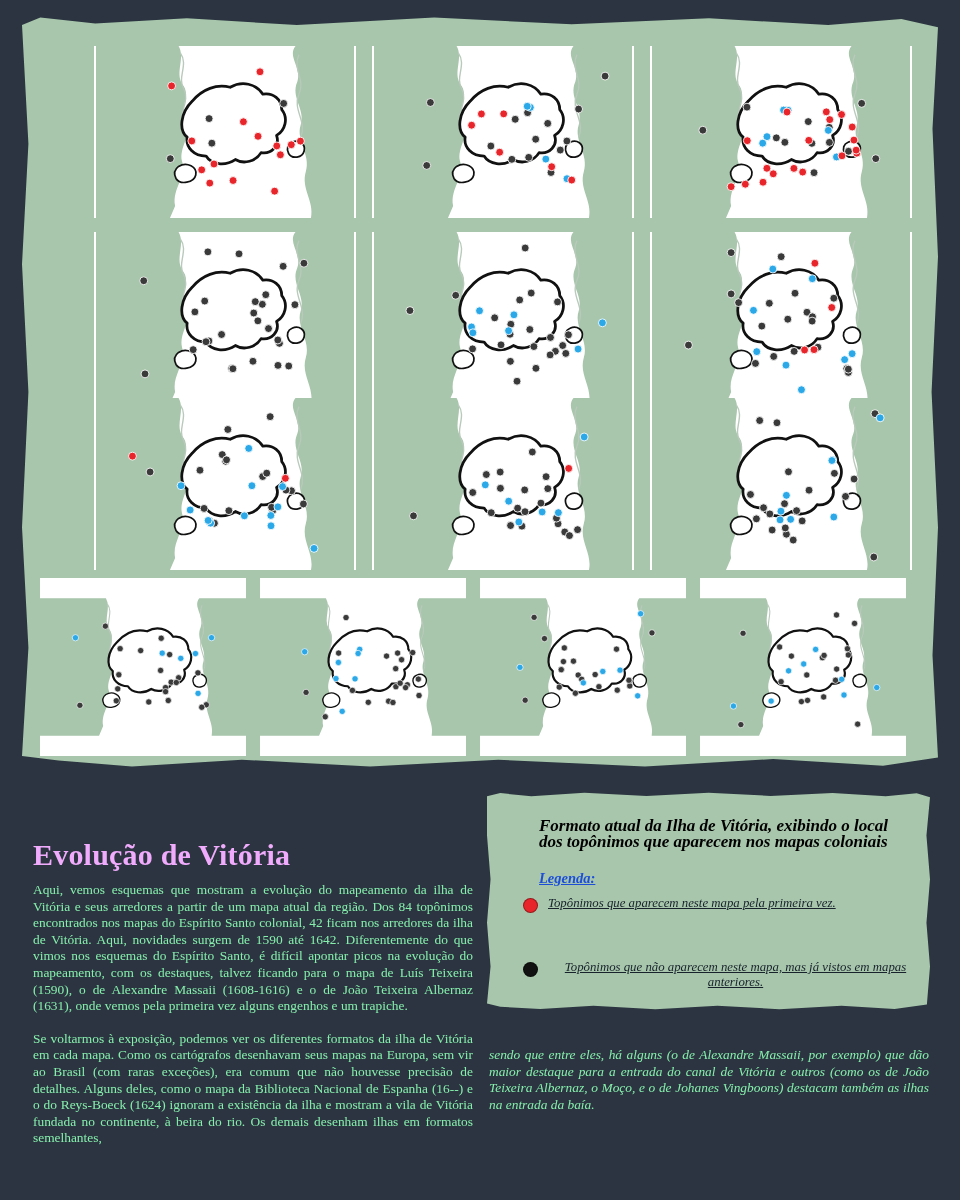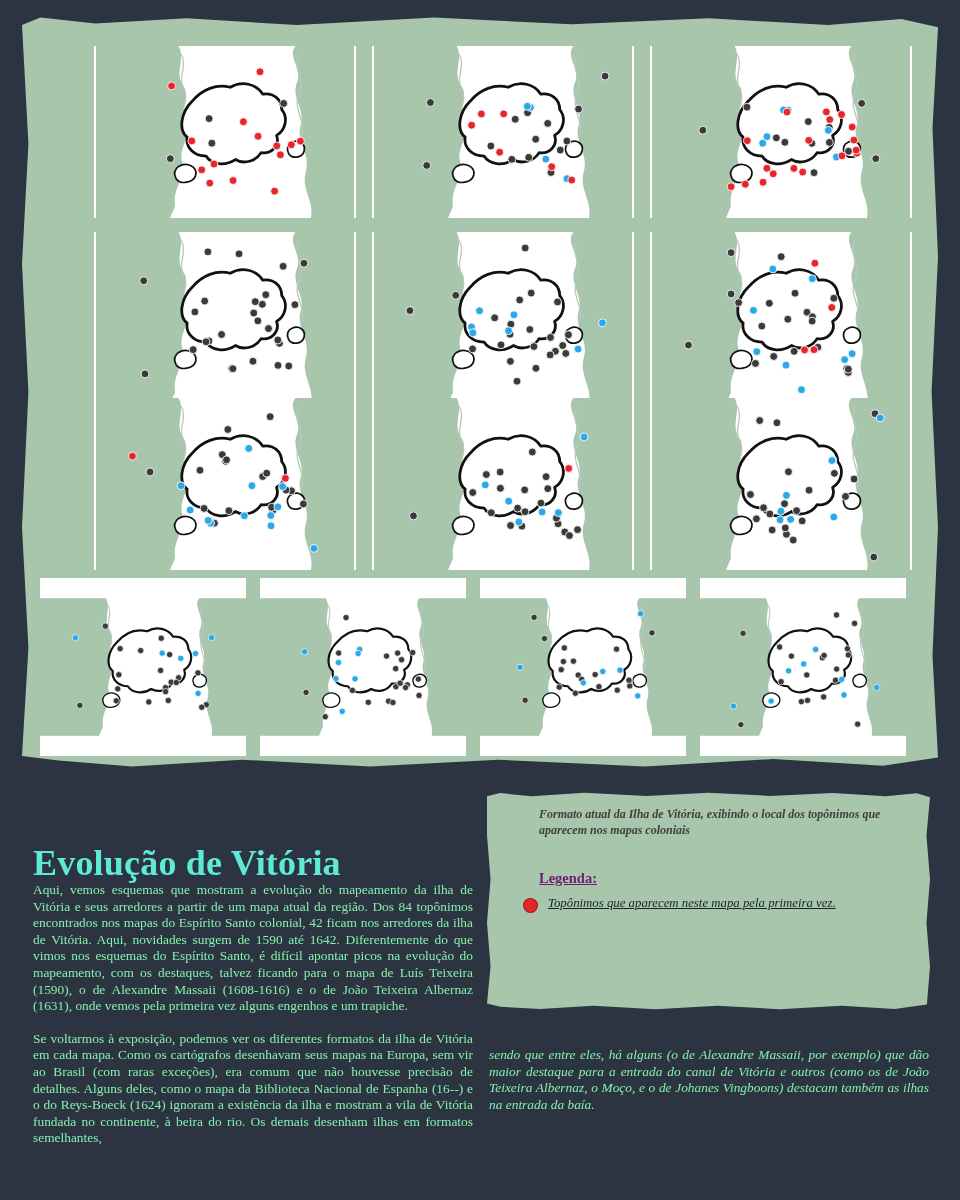--- a/index.html
+++ b/index.html
@@ -24,47 +24,47 @@
     background:#ffffff;
     overflow:hidden;
   }
   .map-card svg{display:block;}
   
   #bottom{
     position:absolute;left:0;top:782px;width:960px;height:418px;
   }
   #title{
     position:absolute;left:33px;top:36px;
-    font-size:36px;letter-spacing:.2px;color:#5eead4;
+    font-size:30px;letter-spacing:.2px;color:#f0abfc;
   }
   .body-col{
     position:absolute;
     font-size:13.4px;line-height:16.6px;
     text-align:justify;
     color:#86efac;
   }
   #col-left{left:33px;top:100px;width:440px;}
   #col-left p{margin:0 0 16px 0;}
   #col-right{left:489px;top:265px;width:440px;font-style:italic;}
   #col-right p{margin:0;}
   
   #legend-box{
     position:absolute;left:487px;top:10px;width:443px;height:218px;
     background:#a7c6ab;
     color:#1d2630;
     clip-path:polygon(0% 2%,3% 0.5%,10% 2%,22% 0.4%,36% 1.8%,50% 0.4%,64% 1.8%,78% 0.5%,90% 2%,97% 0.6%,100% 2.4%,99.2% 20%,100% 40%,99.2% 60%,100% 80%,99.3% 97.5%,92% 99.5%,80% 98%,66% 99.6%,52% 98%,38% 99.6%,24% 98%,12% 99.5%,3% 98.5%,0% 97%,0.8% 80%,0% 60%,0.8% 40%,0% 20%);
   }
   #legend-caption{
-    position:absolute;left:52px;top:14px;width:370px;
-    font-style:italic;font-weight:bold;font-size:12px;line-height:16px;
-    color:#404040;
+    position:absolute;left:52px;top:26px;width:370px;
+    font-style:italic;font-weight:bold;font-size:17px;line-height:16px;
+    color:#000000;
   }
   #legend-title{
     position:absolute;left:52px;top:78px;
-    font-weight:bold;font-size:14.5px;color:#701a75;
+    font-style:italic;font-weight:bold;font-size:14.5px;color:#1d4ed8;
     text-decoration:underline;
   }
   .legend-row{
     position:absolute;left:36px;width:400px;display:flex;align-items:flex-start;text-align:center;
   }
   .legend-dot{
     width:13px;height:13px;border-radius:50%;flex:0 0 13px;margin-top:2px;
     border:1px solid rgba(0,0,0,.35);
   }
   .legend-text{
@@ -614,15 +614,19 @@
   <div id="legend-box">
     <div id="legend-caption">Formato atual da Ilha de Vitória, exibindo o local dos topônimos que aparecem nos mapas coloniais</div>
     <div id="legend-title">Legenda:</div>
 
     <div class="legend-row" style="top:104px">
       <span class="legend-dot" id="dot0" style="background: rgb(232, 37, 42);"></span>
       <span class="legend-text">Topônimos que aparecem neste mapa pela primeira vez.</span>
     </div>
 
 
+    <div class="legend-row" style="top:168px">
+      <span class="legend-dot" id="dot2" style="background: rgb(17, 17, 17);"></span>
+      <span class="legend-text">Topônimos que não aparecem neste mapa, mas já vistos em mapas anteriores.</span>
+    </div>
   </div>
 
 </div>
 
 </body></html>

